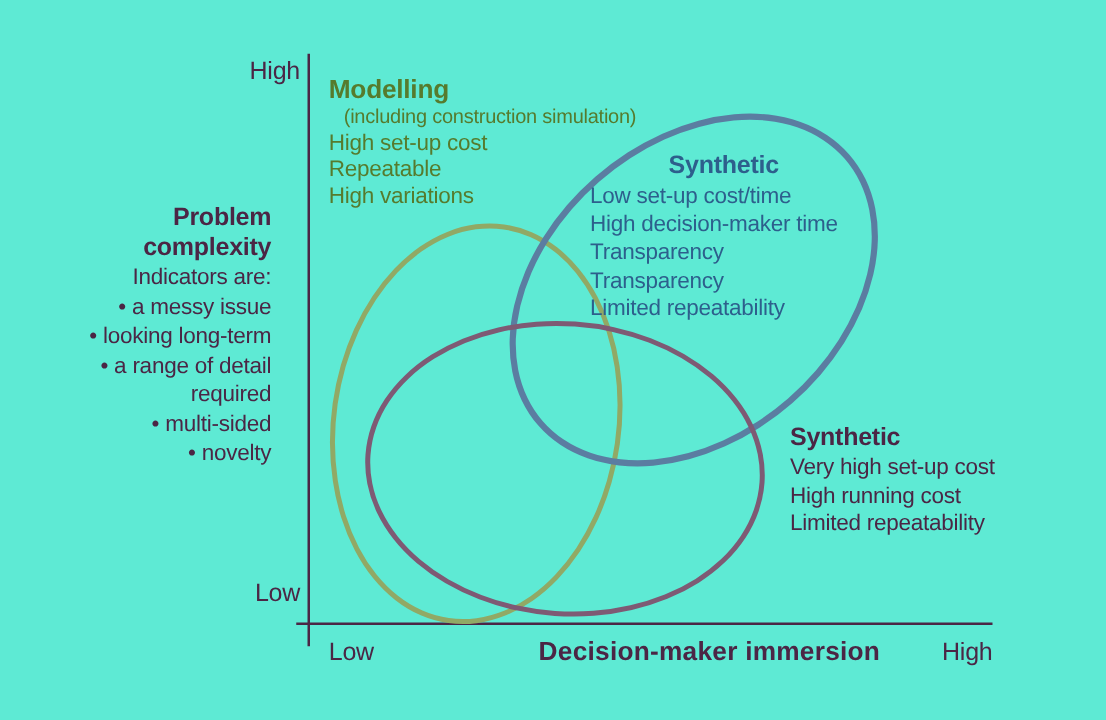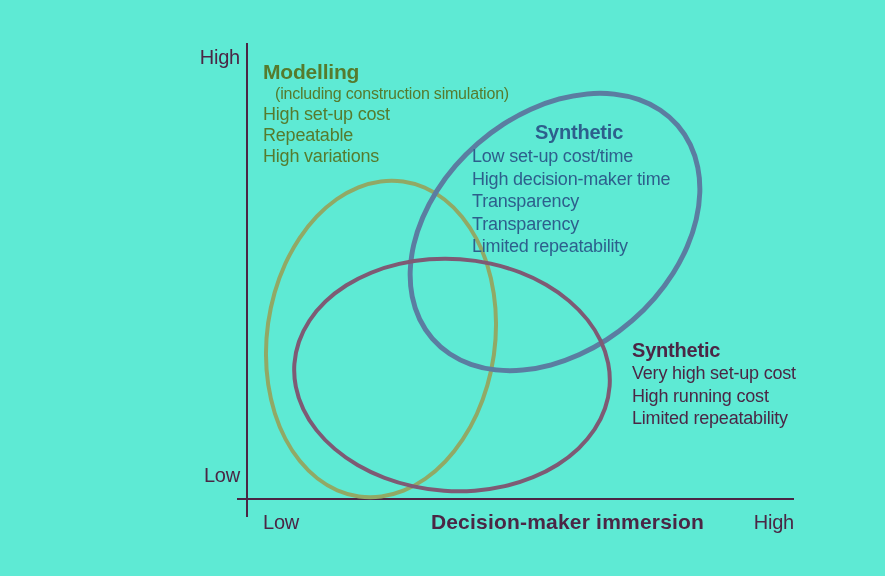--- a/index.html
+++ b/index.html
@@ -84,20 +84,31 @@
   <div class="axis-label y-high">High</div>
   <div class="axis-label y-low">Low</div>
   <div class="axis-label x-low">Low</div>
   <div class="axis-label x-high">High</div>
   <div class="x-title">Decision-maker immersion</div>
 
   <div class="ellipse ellipse-green"></div>
   <div class="ellipse ellipse-blue"></div>
   <div class="ellipse ellipse-purple"></div>
 
+  <div class="block problem-block">
+    <div class="head">Problem</div>
+    <div class="head">complexity</div>
+    <div>Indicators are:</div>
+    <div>• a messy issue</div>
+    <div>• looking long-term</div>
+    <div>• a range of detail</div>
+    <div>required</div>
+    <div>• multi-sided</div>
+    <div>• novelty</div>
+  </div>
 
   <div class="block modelling-block">
     <div class="head">Modelling</div>
     <div class="sub">(including construction simulation)</div>
     <div>High set-up cost</div>
     <div>Repeatable</div>
     <div>High variations</div>
   </div>
 
   <div class="block wargaming-block">

